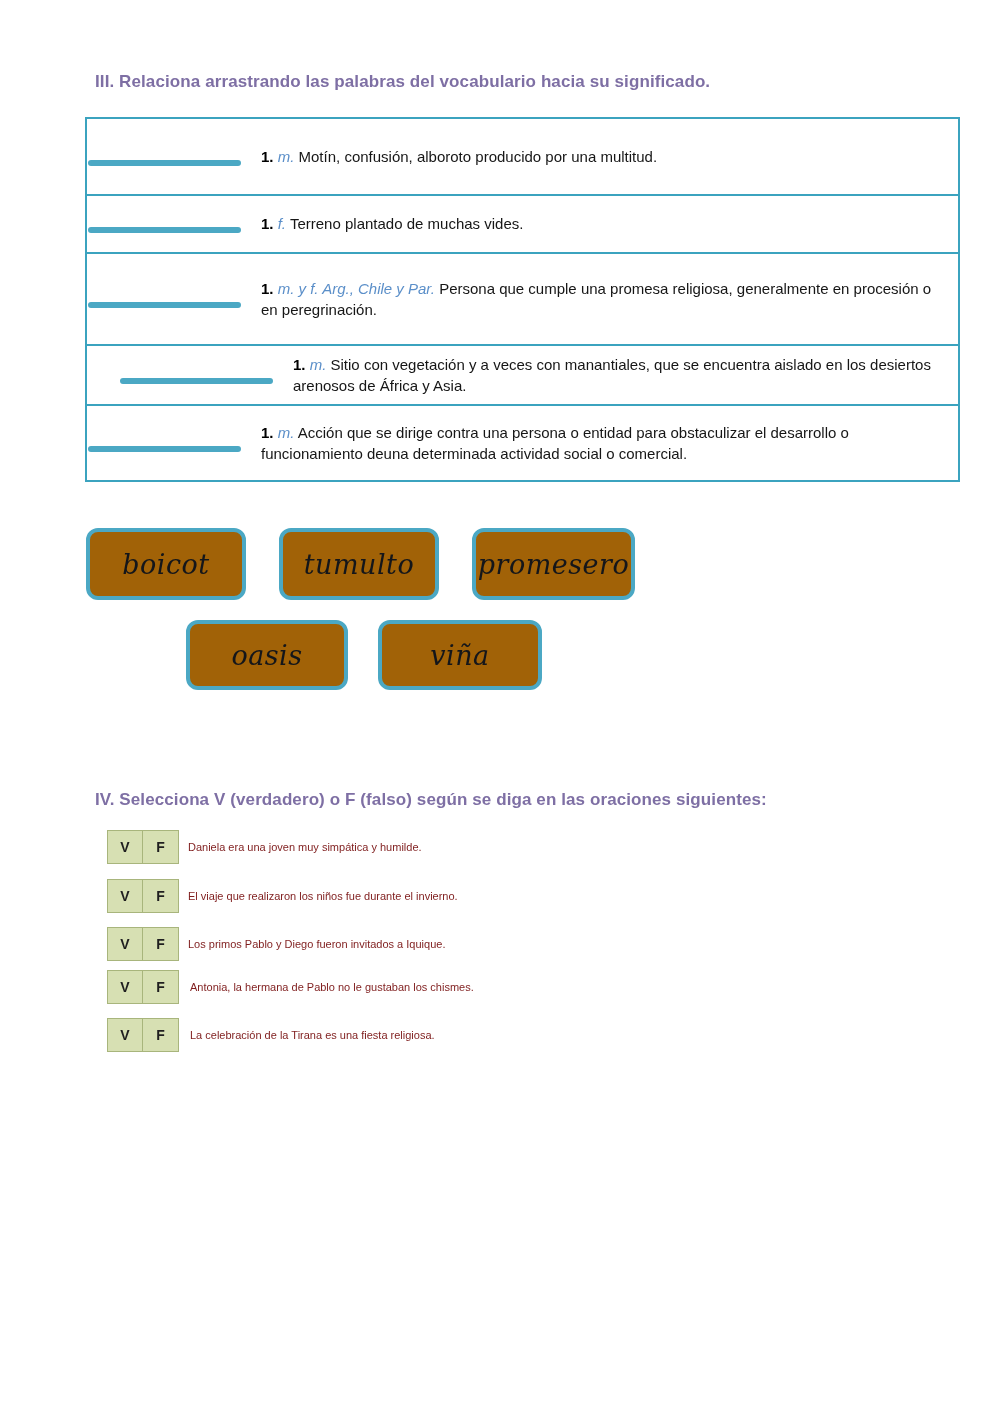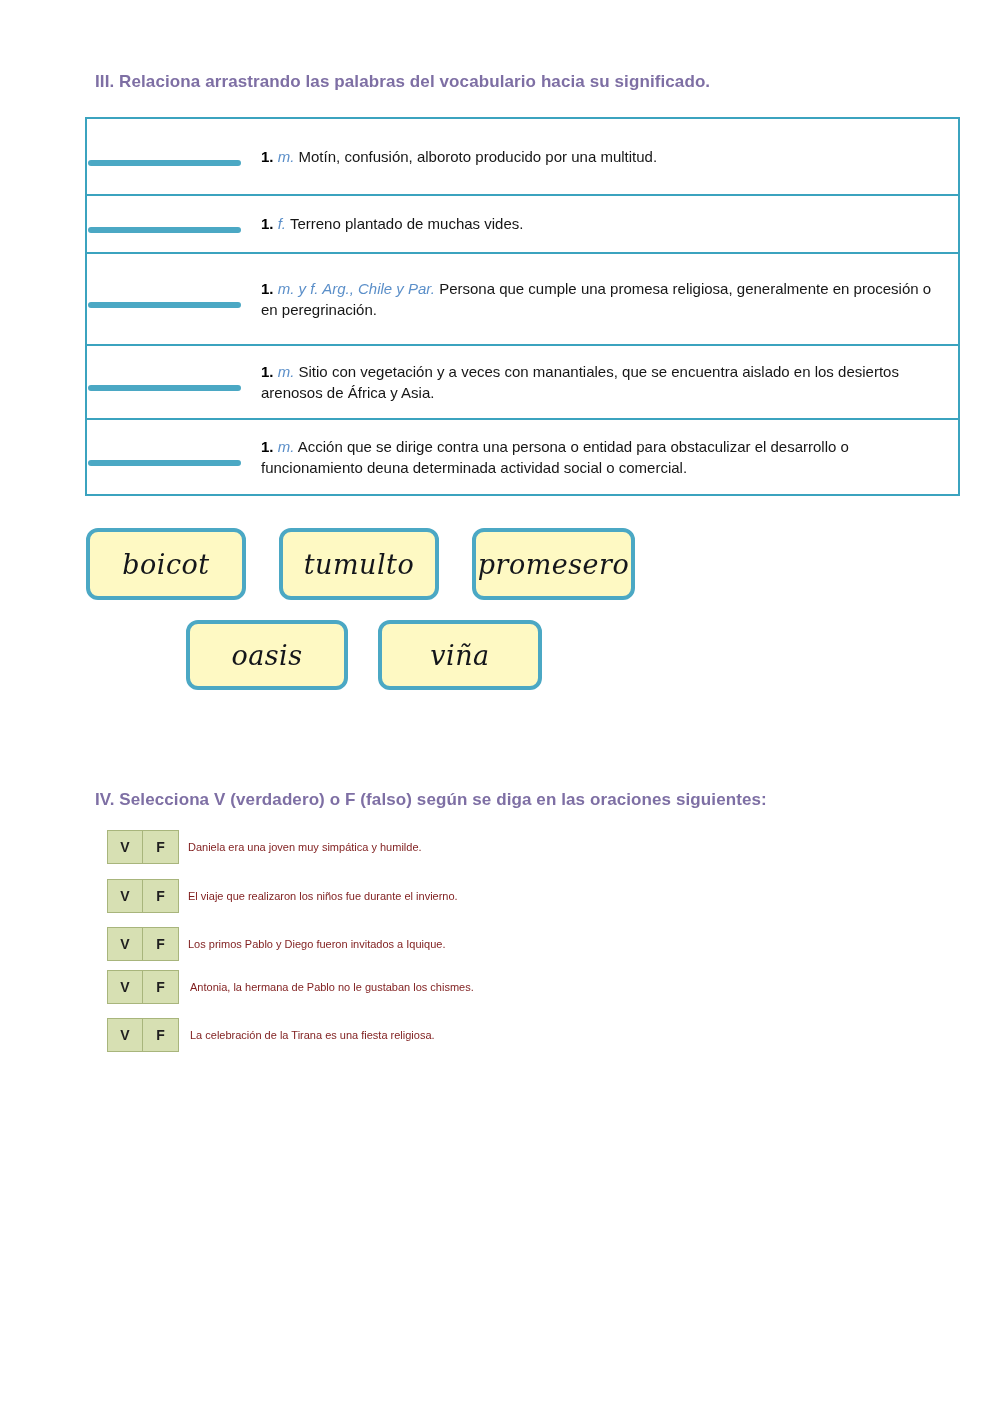--- a/index.html
+++ b/index.html
@@ -94,27 +94,27 @@
   }
   .def-gram {
     font-style: italic;
     color: #5b8fc9;
   }
 
   
   .row-h1 { height: 77px; }
   .row-h2 { height: 58px; }
   .row-h3 { height: 92px; }
-  .row-h4 { height: 74px; }
+  .row-h4 { height: 60px; padding-left: 32px; }
   .row-h5 { height: 74px; }
 
   
   .chip {
     position: absolute;
-    background: #fef9c3;
+    background: #a16207;
     border: 4px solid #4ba8c4;
     border-radius: 12px;
     box-sizing: border-box;
     display: flex;
     align-items: center;
     justify-content: center;
     color: #14161a;
     font-family: "DejaVu Serif", serif;
     font-style: italic;
     font-size: 27px;

